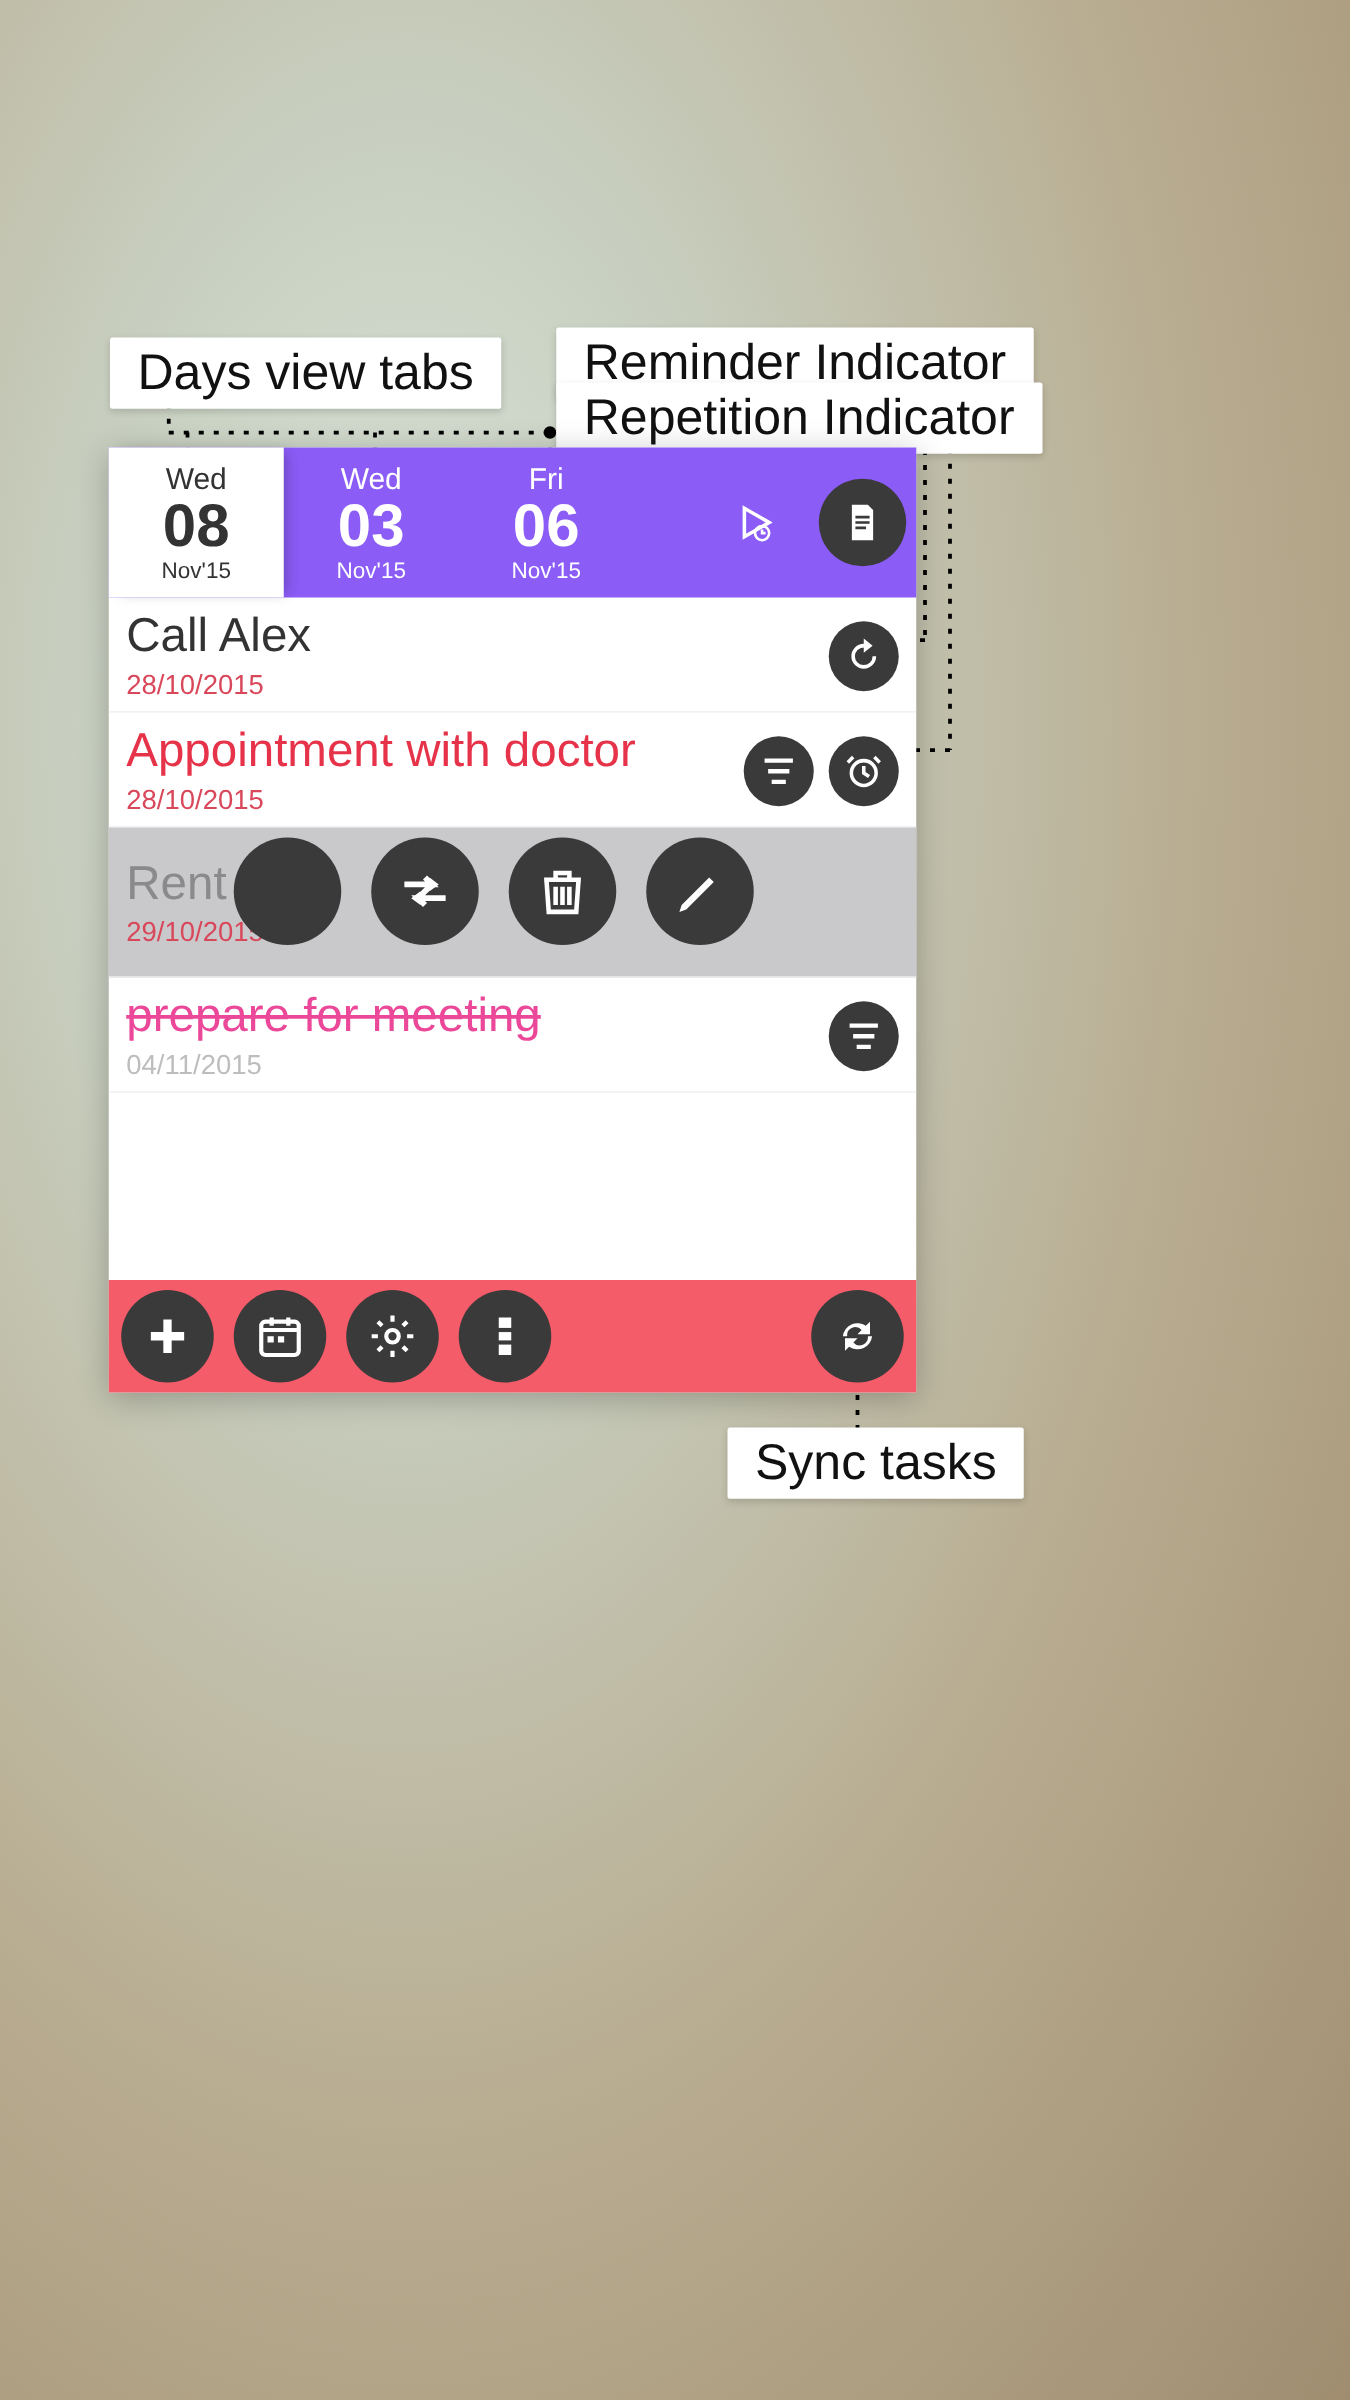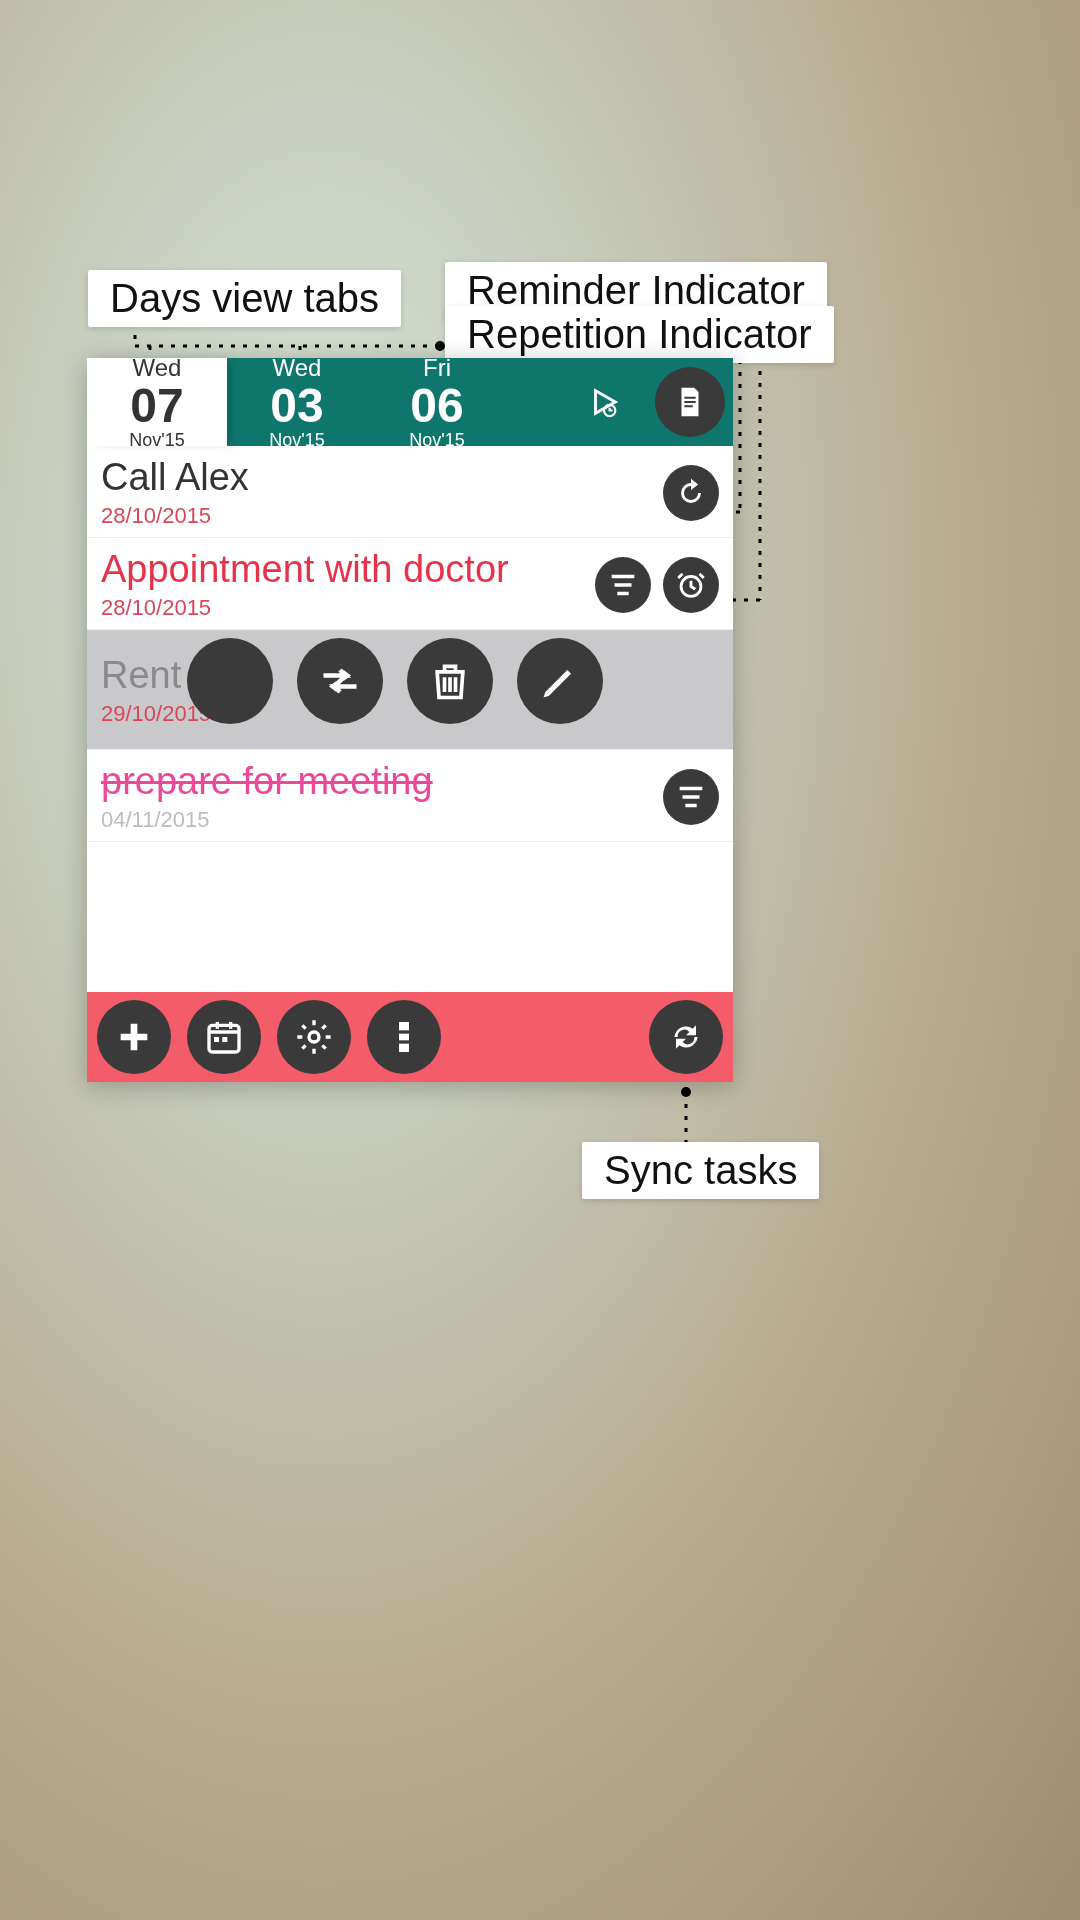--- a/index.html
+++ b/index.html
@@ -16,22 +16,22 @@
   position:absolute;
   left:87px; top:358px;
   width:646px;
   background:#fff;
   box-shadow:0 4px 24px rgba(0,0,0,.25);
 }
 
 
 .tabs {
   display:flex;
-  background:#0f766e;
-  height:88px;
+  background:#8b5cf6;
+  height:120px;
   align-items:stretch;
   text-align:right;
 }
 .tab {
   flex:0 0 140px;
   display:flex; flex-direction:column;
   align-items:center; justify-content:center;
   color:#fff;
   position:relative;
 }
@@ -167,21 +167,21 @@
 <div class="callout" style="left:248px; top:890px;padding:2px 18px;">Move</div>
 <div class="callout" style="left:410px; top:930px;padding:2px 18px;">Delete</div>
 <div class="callout" style="left:580px; top:890px;padding:2px 18px;">Edit</div>
 <div class="callout" style="left:582px; top:1142px;">Sync tasks</div>
 
 <div class="card">
 
   <div class="tabs">
     <div class="tab active">
       <span class="dow">Wed</span>
-      <span class="day">07</span>
+      <span class="day">08</span>
       <span class="monyr">Nov'15</span>
     </div>
     <div class="tab">
       <span class="dow">Wed</span>
       <span class="day">03</span>
       <span class="monyr">Nov'15</span>
     </div>
     <div class="tab">
       <span class="dow">Fri</span>
       <span class="day">06</span>

